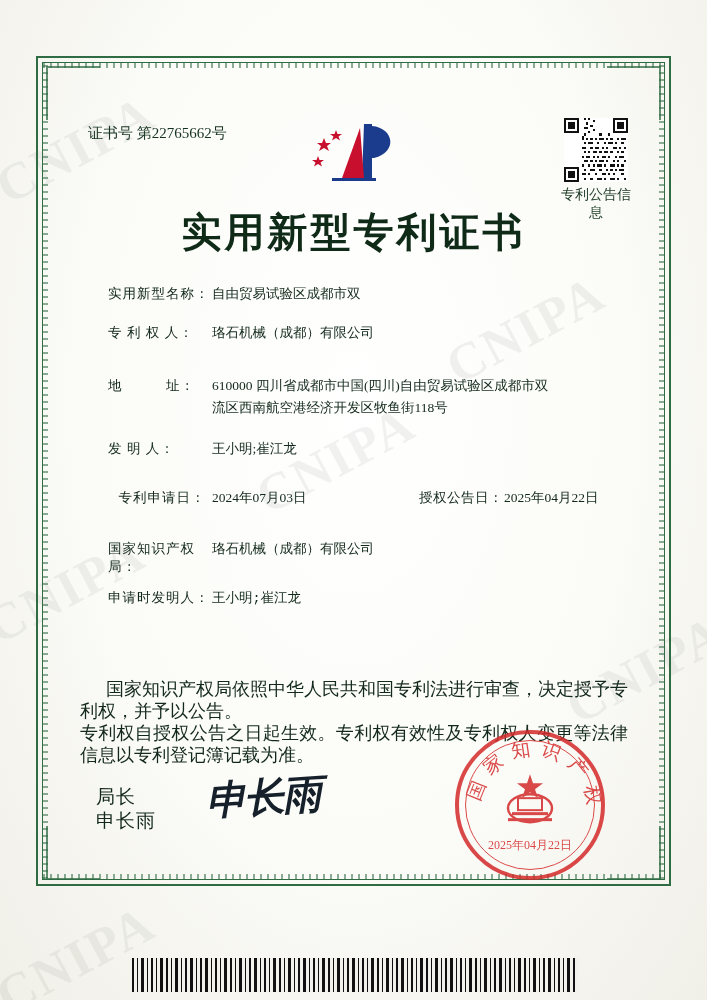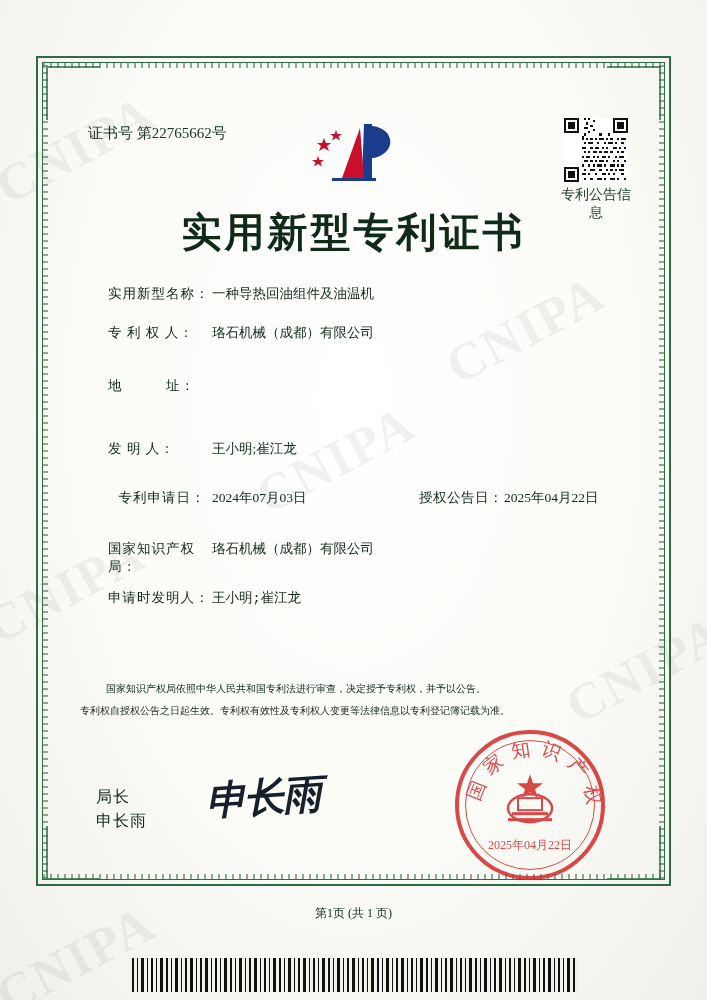--- a/index.html
+++ b/index.html
@@ -86,26 +86,26 @@
   .row{position:relative;margin-bottom:19px;font-size:13.5px;color:#12281a;
        font-family:"Liberation Serif","DejaVu Serif",serif;}
   .lbl{position:absolute;left:92px;width:108px;letter-spacing:1px;}
   .val{position:absolute;left:196px;}
   .lbl2{position:absolute;left:392px;width:106px;letter-spacing:.5px;}
   .val2{position:absolute;left:488px;}
   .cont{position:absolute;left:196px;}
 
   .statement{
     position:absolute;left:80px;top:678px;width:548px;
-    font-size:10px;line-height:22px;color:#12281a;text-align:justify;
+    font-size:18px;line-height:22px;color:#12281a;text-align:justify;
     font-family:Liberation Sans, sans-serif;
   }
   .statement .p1{text-indent:26px;}
 
-  .sign-block{position:absolute;left:96px;top:785px;font-size:16px;color:#12281a;
+  .sign-block{position:absolute;left:96px;top:785px;font-size:19px;color:#12281a;
     font-family:"Liberation Serif","DejaVu Serif",serif;line-height:24px;letter-spacing:1px;}
   .signature{
     position:absolute;left:206px;top:770px;
     font-family:"Liberation Serif","DejaVu Serif",serif;
     font-size:40px;color:#15202a;font-style:italic;font-weight:bold;
     transform:rotate(-4deg);letter-spacing:-2px;
   }
   
   .seal{
     position:absolute;left:455px;top:730px;width:150px;height:150px;
@@ -283,30 +283,32 @@
     </div>
     <div class="qr-label">专利公告信息</div>
   </div>
 
   <div class="title">实用新型专利证书</div>
 
   <div class="fields">
 
     <div class="row" style="height:20px;">
       <span class="lbl">实用新型名称：</span>
-      <span class="val">一种导热回油组件及油温机</span>
+      <span class="val">自由贸易试验区成都市双</span>
     </div>
 
     <div class="row" style="height:34px;">
       <span class="lbl">专 利 权 人：</span>
       <span class="val">珞石机械（成都）有限公司</span>
     </div>
 
     <div class="row" style="height:44px;">
       <span class="lbl">地　　　址：</span>
+      <span class="val">610000 四川省成都市中国(四川)自由贸易试验区成都市双</span>
+      <span class="cont" style="top:22px;">流区西南航空港经济开发区牧鱼街118号</span>
     </div>
 
     <div class="row" style="height:30px;">
       <span class="lbl">发 明 人：</span>
       <span class="val">王小明;崔江龙</span>
     </div>
 
 
     <div class="row" style="height:32px;text-align:center;">
       <span class="lbl">专利申请日：</span>
@@ -354,21 +356,20 @@
         <ellipse cx="32" cy="40" rx="22" ry="14" fill="none" stroke="#d42a2a" stroke-width="2.5"></ellipse>
         <rect x="10" y="50" width="44" height="3" fill="#d42a2a"></rect>
         <rect x="14" y="44" width="36" height="3" fill="#d42a2a"></rect>
         <rect x="20" y="30" width="24" height="12" fill="none" stroke="#d42a2a" stroke-width="2"></rect>
         <polygon points="32,6 35,15 45,15 37,21 40,30 32,24 24,30 27,21 19,15 29,15" fill="#d42a2a"></polygon>
       </svg>
     </div>
     <div class="seal-date">2025年04月22日</div>
   </div>
 
-  <div class="page-no">第1页 (共 1 页)</div>
 
   <div class="barcode">
     <svg width="448" height="34" viewBox="0 0 448 34" shape-rendering="crispEdges">
       <rect width="448" height="34" fill="#f2f1ec"></rect>
       <g fill="#111">
         <rect x="2" y="0" width="2" height="34"></rect>
           <rect x="7" y="0" width="1" height="34"></rect>
         <rect x="11" y="0" width="3" height="34"></rect>
           <rect x="17" y="0" width="1" height="34"></rect>
         <rect x="21" y="0" width="2" height="34"></rect>

